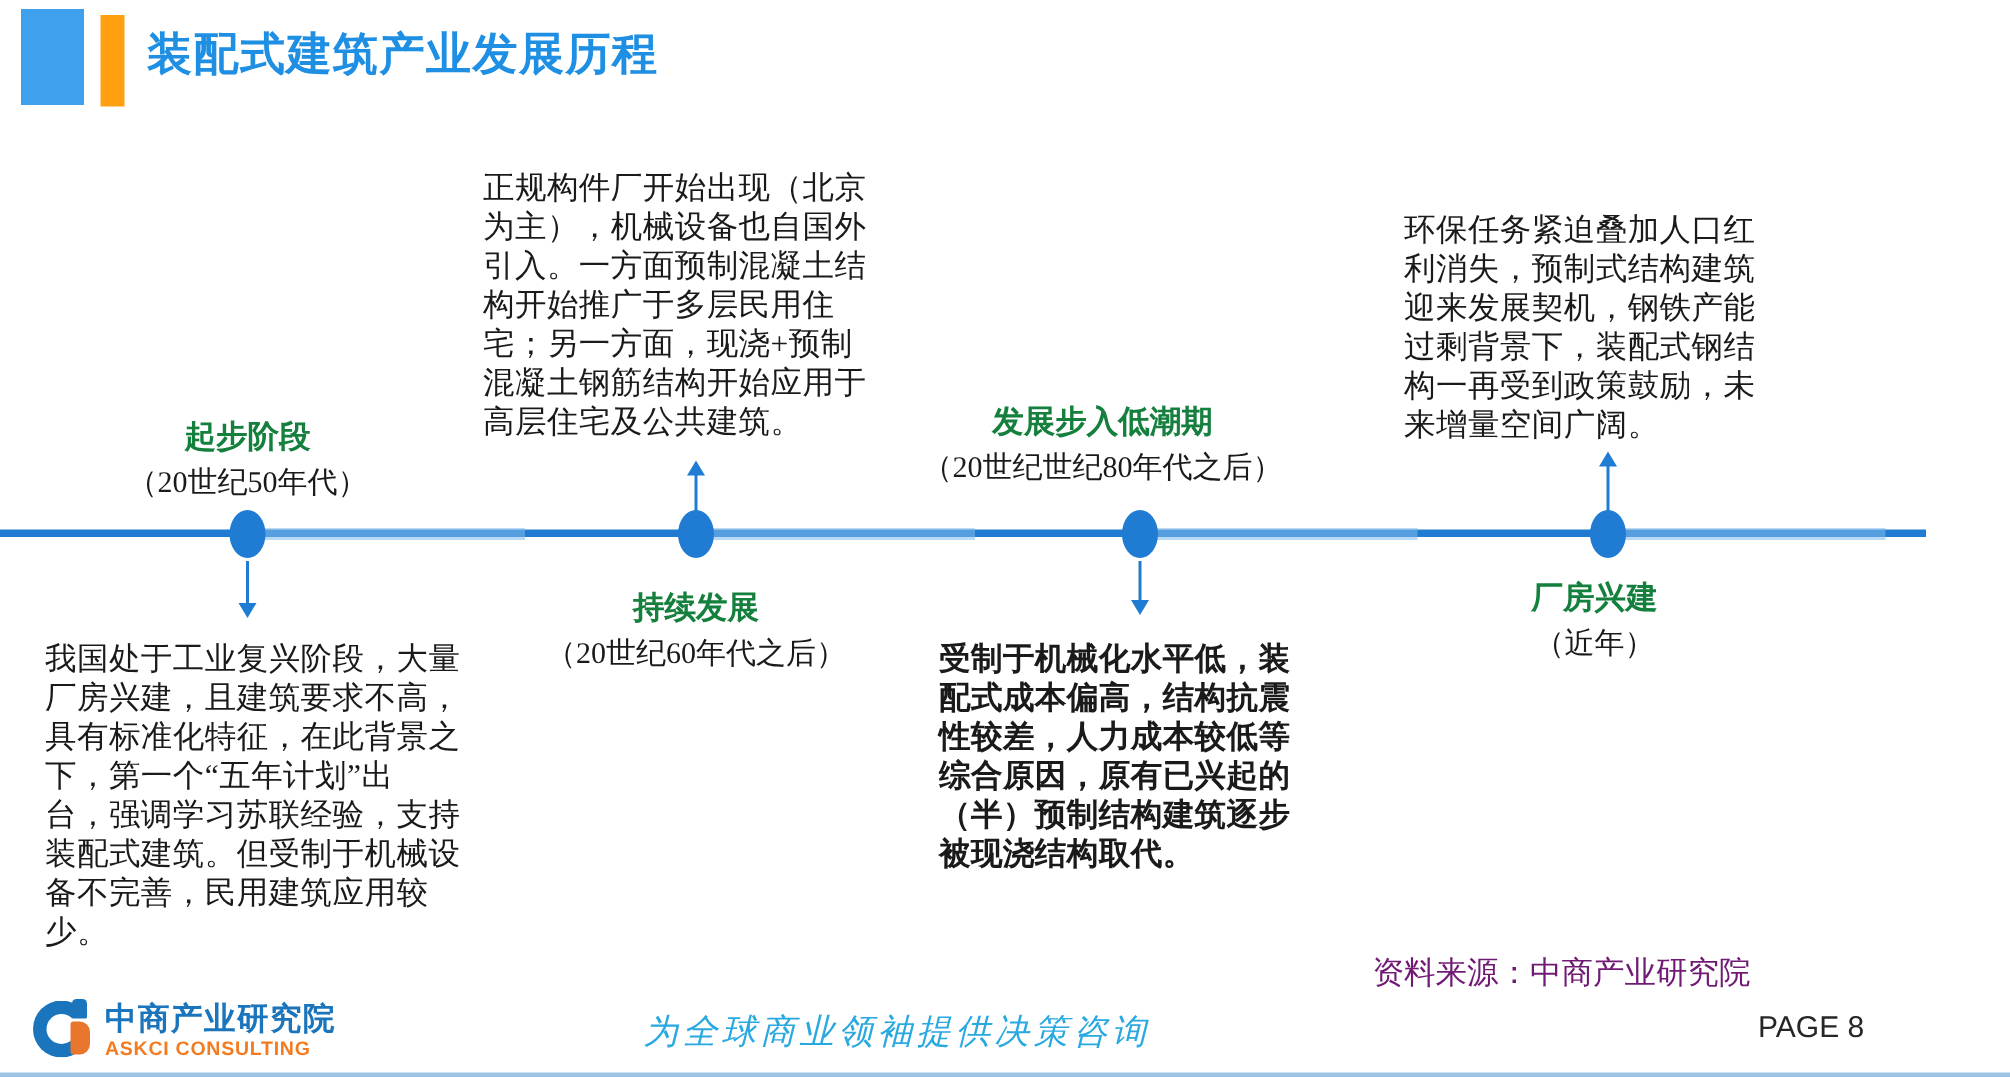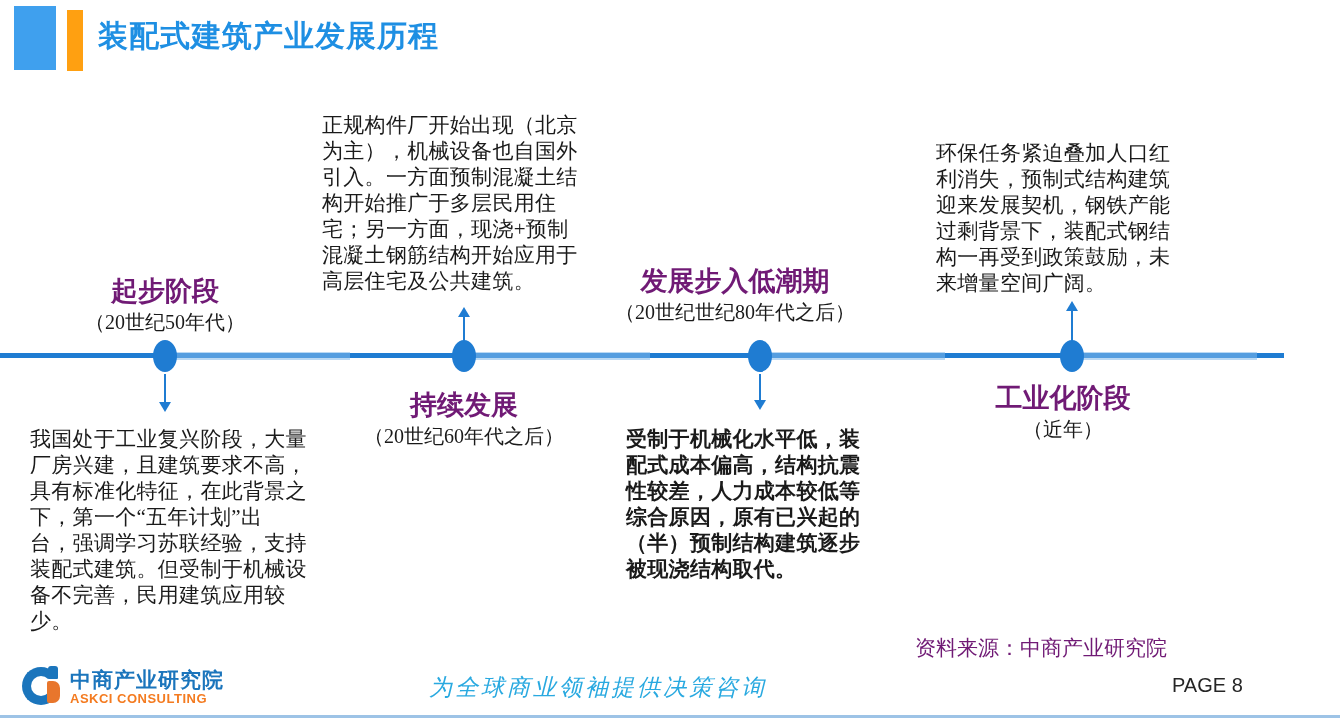--- a/index.html
+++ b/index.html
@@ -21,21 +21,21 @@
   .band-2{left:470px;width:180px;}
   .band-3{left:765px;width:180px;}
   .band-4{left:1077px;width:180px;}
   .tl-dot{position:absolute;width:24px;height:32px;border-radius:50%;background:#1F7CD2;top:340px;}
   .dot-1{left:153px;} .dot-2{left:452px;} .dot-3{left:748px;} .dot-4{left:1060px;}
   .arrow-line{position:absolute;width:2px;background:#1F7CD2;}
   .arrow-head-up{position:absolute;width:0;height:0;border-left:6px solid transparent;border-right:6px solid transparent;border-bottom:10px solid #1F7CD2;}
   .arrow-head-down{position:absolute;width:0;height:0;border-left:6px solid transparent;border-right:6px solid transparent;border-top:10px solid #1F7CD2;}
   
   .stage{position:absolute;text-align:center;}
-  .stage .name{font-size:27px;font-weight:bold;color:#701a75;line-height:30px;white-space:nowrap;}
+  .stage .name{font-size:21px;font-weight:bold;color:#15803d;line-height:30px;white-space:nowrap;}
   .stage .period{font-size:20px;color:#1a1a1a;line-height:24px;margin-top:4px;white-space:nowrap;}
   .stage-1{left:40px;top:276px;width:250px;}
   .stage-2{left:339px;top:390px;width:250px;text-align:center;}
   .stage-3{left:585px;top:266px;width:300px;}
   .stage-4{left:938px;top:383px;width:250px;}
   
   .desc{
     position:absolute;font-size:21px;line-height:26px;color:#1a1a1a;
     white-space:pre-line;letter-spacing:0.3px;
   }
@@ -104,21 +104,21 @@
   </div>
   <div class="stage stage-2">
     <div class="name">持续发展</div>
     <div class="period">（20世纪60年代之后）</div>
   </div>
   <div class="stage stage-3">
     <div class="name">发展步入低潮期</div>
     <div class="period">（20世纪世纪80年代之后）</div>
   </div>
   <div class="stage stage-4">
-    <div class="name">工业化阶段</div>
+    <div class="name">厂房兴建</div>
     <div class="period">（近年）</div>
   </div>
 
   <div class="desc desc-bottom-left">我国处于工业复兴阶段，大量
 厂房兴建，且建筑要求不高，
 具有标准化特征，在此背景之
 下，第一个“五年计划”出
 台，强调学习苏联经验，支持
 装配式建筑。但受制于机械设
 备不完善，民用建筑应用较

